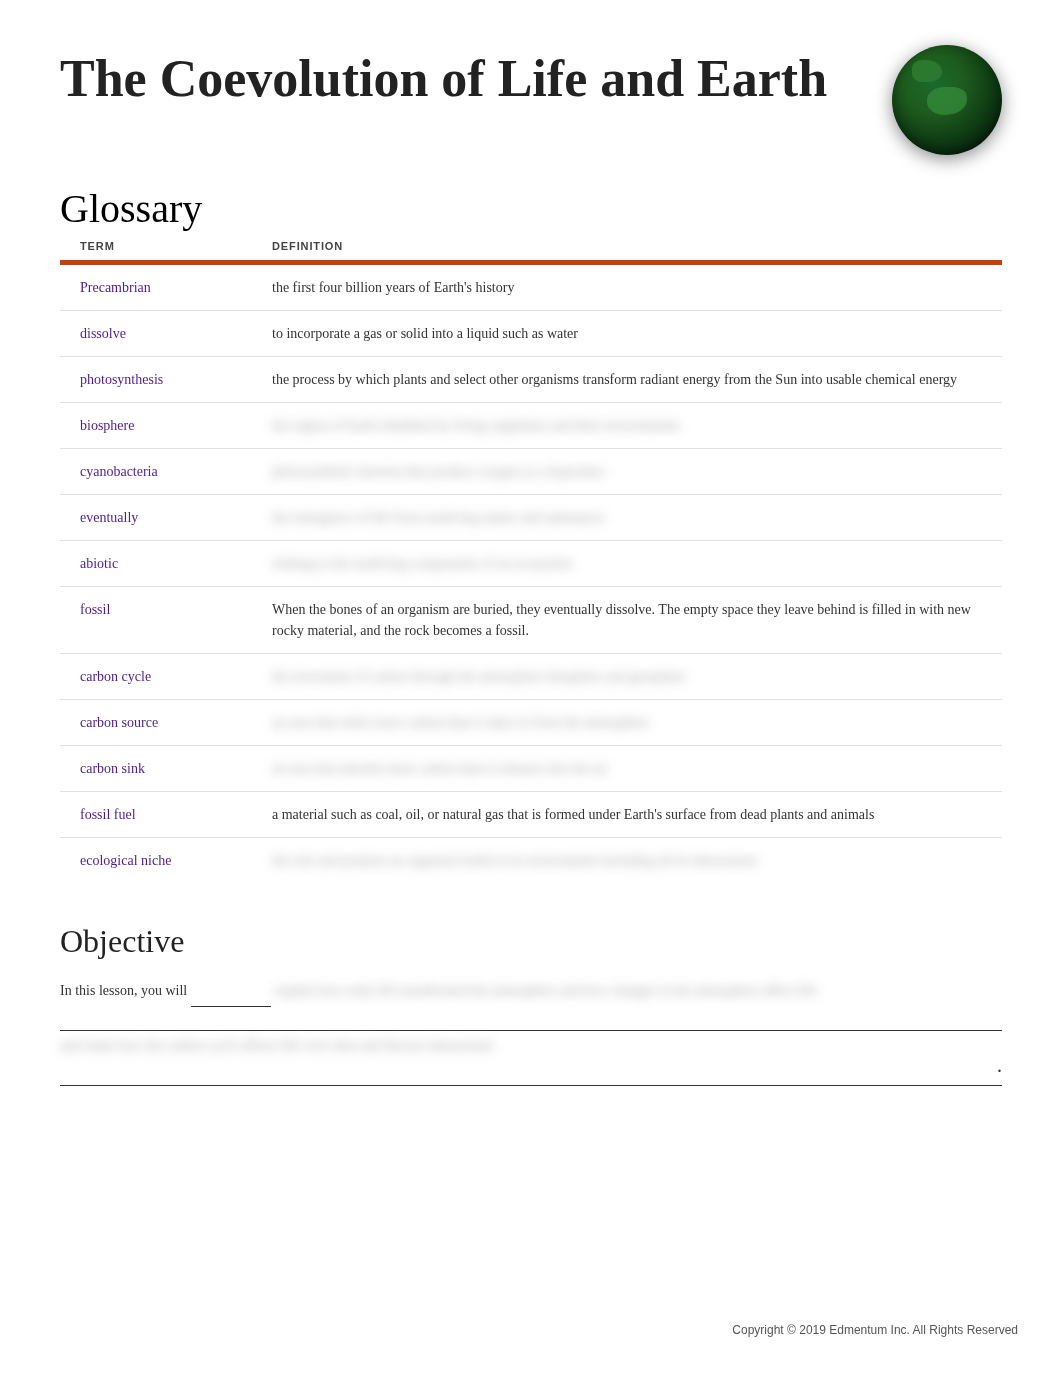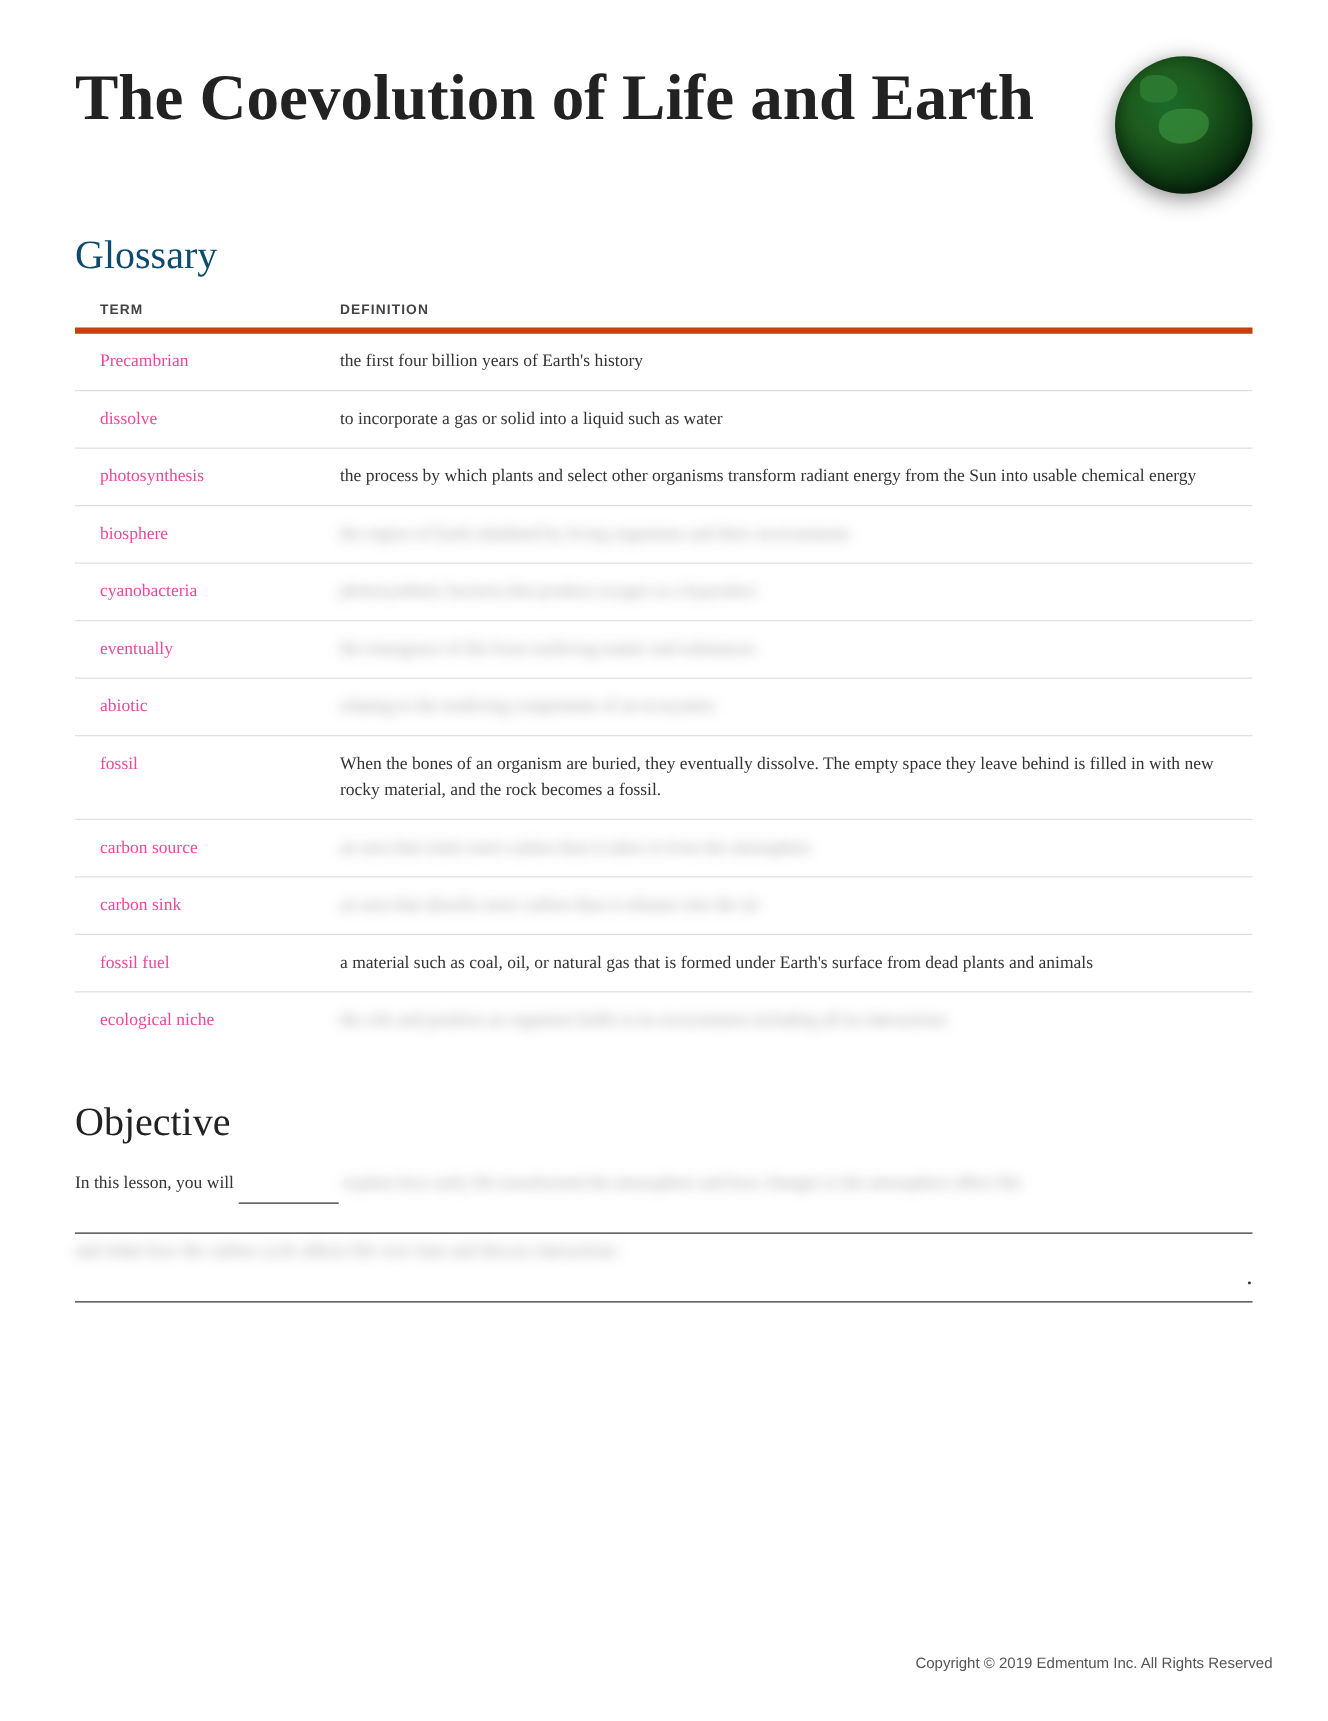--- a/index.html
+++ b/index.html
@@ -69,24 +69,24 @@
       top: -8px;
       left: -8px;
       right: -8px;
       bottom: -8px;
       background: transparent;
       filter: blur(4px);
       pointer-events: none;
     }
 
     .section-title {
-      font-size: 32px;
+      font-size: 40px;
       font-weight: 400;
-      color: #0c4a6e;
-      margin-bottom: 12px;
+      color: #000000;
+      margin-bottom: 0;
     }
 
     .glossary-section {
       margin-bottom: 40px;
     }
 
     .glossary-table {
       width: 100%;
       border-collapse: collapse;
       font-size: 14px;
@@ -116,21 +116,21 @@
       padding: 12px 12px 12px 12px;
       vertical-align: top;
       border-bottom: 1px solid #e0e0e0;
       font-size: 14px;
       line-height: 1.5;
     }
 
     .glossary-table td:first-child {
       padding-left: 20px;
       font-size: 14px;
-      color: #ec4899;
+      color: #4c1d95;
       width: 200px;
     }
 
     .glossary-table tr:last-child td {
       border-bottom: none;
     }
 
     .objective-section {
       margin-top: 10px;
     }
@@ -253,20 +253,24 @@
         </tr>
         <tr>
           <td>abiotic</td>
           <td><span class="blurred-long">relating to the nonliving components of an ecosystem</span></td>
         </tr>
         <tr>
           <td>fossil</td>
           <td>When the bones of an organism are buried, they eventually dissolve. The empty space they leave behind is filled in with new rocky material, and the rock becomes a fossil.</td>
         </tr>
         <tr>
+          <td>carbon cycle</td>
+          <td><span class="blurred-long">the movement of carbon through the atmosphere biosphere and geosphere</span></td>
+        </tr>
+        <tr>
           <td>carbon source</td>
           <td><span class="blurred-long">an area that emits more carbon than it takes in from the atmosphere</span></td>
         </tr>
         <tr>
           <td>carbon sink</td>
           <td><span class="blurred-long">an area that absorbs more carbon than it releases into the air</span></td>
         </tr>
         <tr>
           <td>fossil fuel</td>
           <td>a material such as coal, oil, or natural gas that is formed under Earth's surface from dead plants and animals</td>

